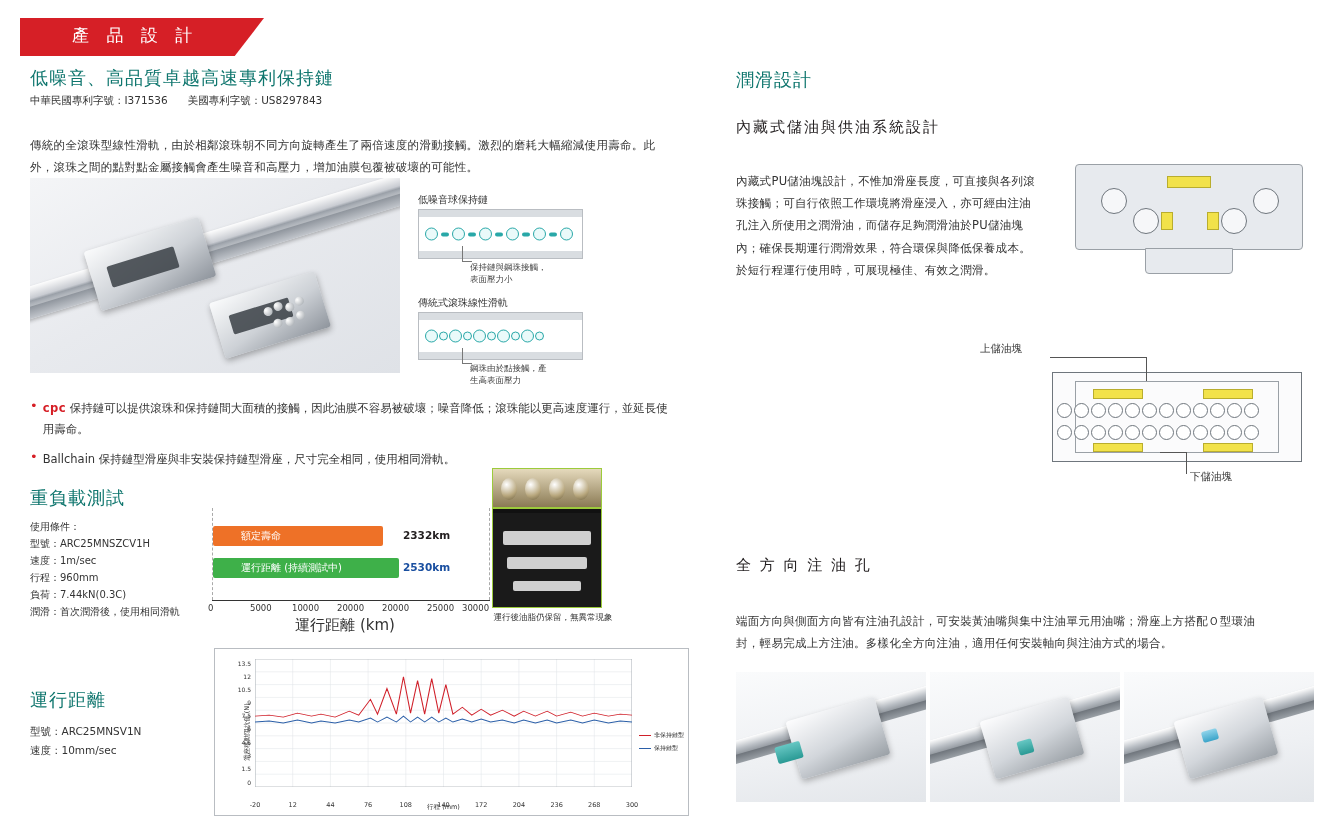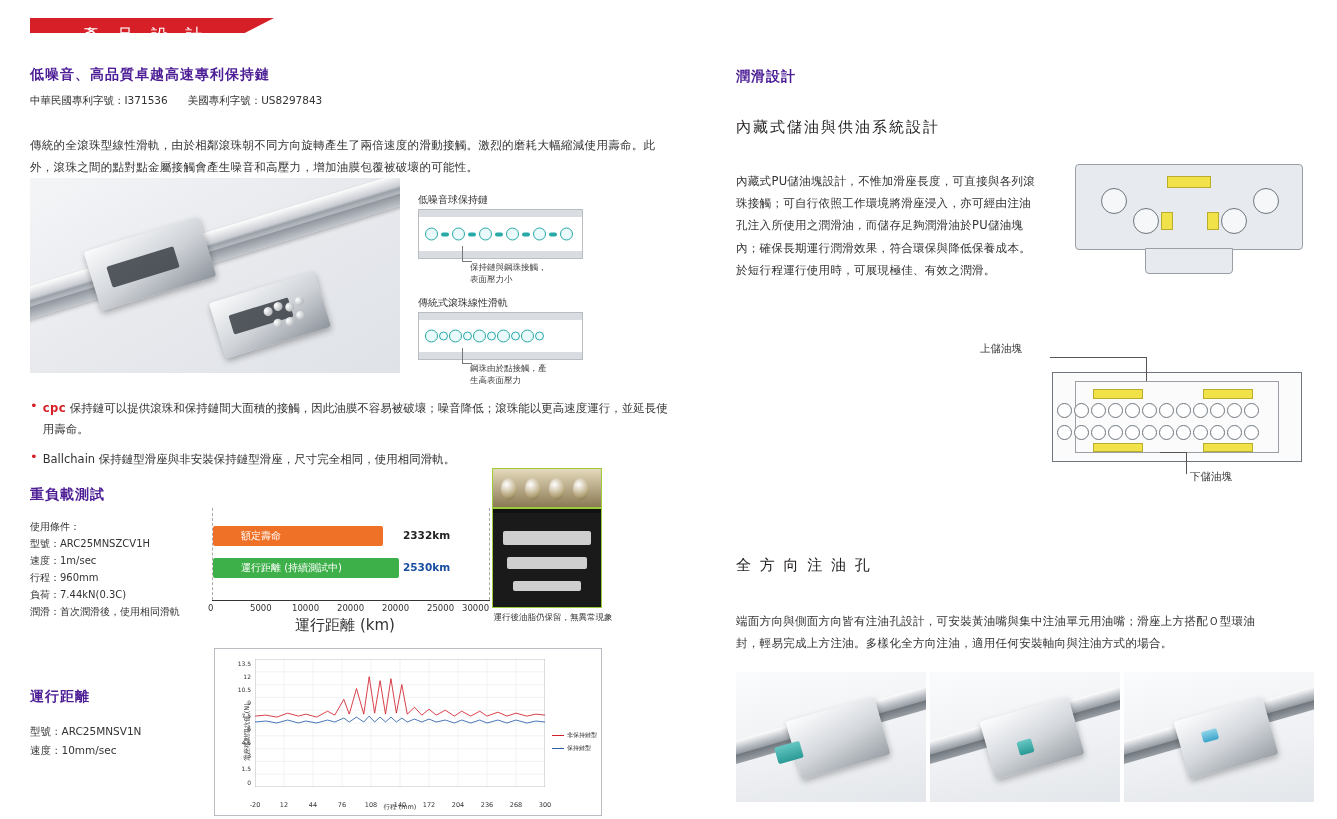--- a/index.html
+++ b/index.html
@@ -12,42 +12,42 @@
     overflow: hidden;
   }
   .page {
     position: relative;
     width: 1337px; height: 819px;
     background: #fff;
   }
 
   
   .banner {
-    position: absolute; left: 30px; top: 18px;
-    width: 244px; height: 15px; text-align: center;
+    position: absolute; left: 20px; top: 18px;
+    width: 244px; height: 38px; text-align: center;
   }
   .banner-shape {
     position: absolute; inset: 0;
     background: #d61f26;
     clip-path: polygon(0 0, 100% 0, 100% 100%, 0 100%, 16px 50%);
     -webkit-clip-path: polygon(0 0, 100% 0, 100% 100%, 0 100%, 16px 50%);
   }
   .banner-shape.tail {
     background: #d61f26;
     clip-path: polygon(0 0, 100% 0, 88% 100%, 0 100%);
   }
   .banner-title {
     position: absolute; left: 52px; top: 6px;
     color: #fff; font-size: 17px; letter-spacing: 6px;
     font-family: "DejaVu Sans", "Liberation Sans", sans-serif;
   }
 
   
   h2.sec {
-    font-size: 14px; font-weight: bold; color: #4c1d95; margin: 0;
+    font-size: 18px; font-weight: normal; color: #0f766e; margin: 0;
     letter-spacing: 1px;
   }
   h3.sub {
     font-size: 15px; font-weight: normal; color: #231f20; margin: 0;
     letter-spacing: 2px;
   }
   .tiny { font-size: 10.5px; color: #333; line-height: 1.55; }
   .body-txt { font-size: 11.5px; color: #333; line-height: 1.95; letter-spacing: .3px; }
 
   
@@ -153,21 +153,21 @@
   .insp-body { position: absolute; left: 0; top: 44px; width: 110px; height: 96px; background: #1a1a1a; }
   .insp-chip { position: absolute; background: #cfcfcf; border-radius: 2px; }
   .insp-caption { position: absolute; left: 492px; top: 612px; width: 122px; font-size: 8.5px; color: #333; text-align: center; }
 
   
   .sm-title { position: absolute; left: 30px; top: 688px; }
   .sm-specs { position: absolute; left: 30px; top: 722px; }
   .sm-specs div { font-size: 10.5px; line-height: 1.8; color: #333; }
 
   .linechart {
-    position: absolute; left: 214px; top: 648px; width: 388px; height: 168px;
+    position: absolute; left: 214px; top: 648px; width: 475px; height: 168px;
     border: 1px solid #b9bdc2; background: #fff;
   }
   .lc-inner { position: absolute; left: 40px; top: 10px; right: 56px; bottom: 28px; background: #fff; }
   .lc-ylab {
     position: absolute; left: 4px; top: 50%; transform: translateY(-50%) rotate(-90deg);
     font-size: 6.5px; color: #333; white-space: nowrap;
   }
   .lc-yticks { position: absolute; left: 14px; top: 10px; bottom: 28px; width: 24px; font-size: 6px; color: #333; }
   .lc-yticks span { position: absolute; right: 2px; }
   .lc-xticks { position: absolute; left: 40px; right: 56px; bottom: 14px; font-size: 6.5px; color: #333; }

